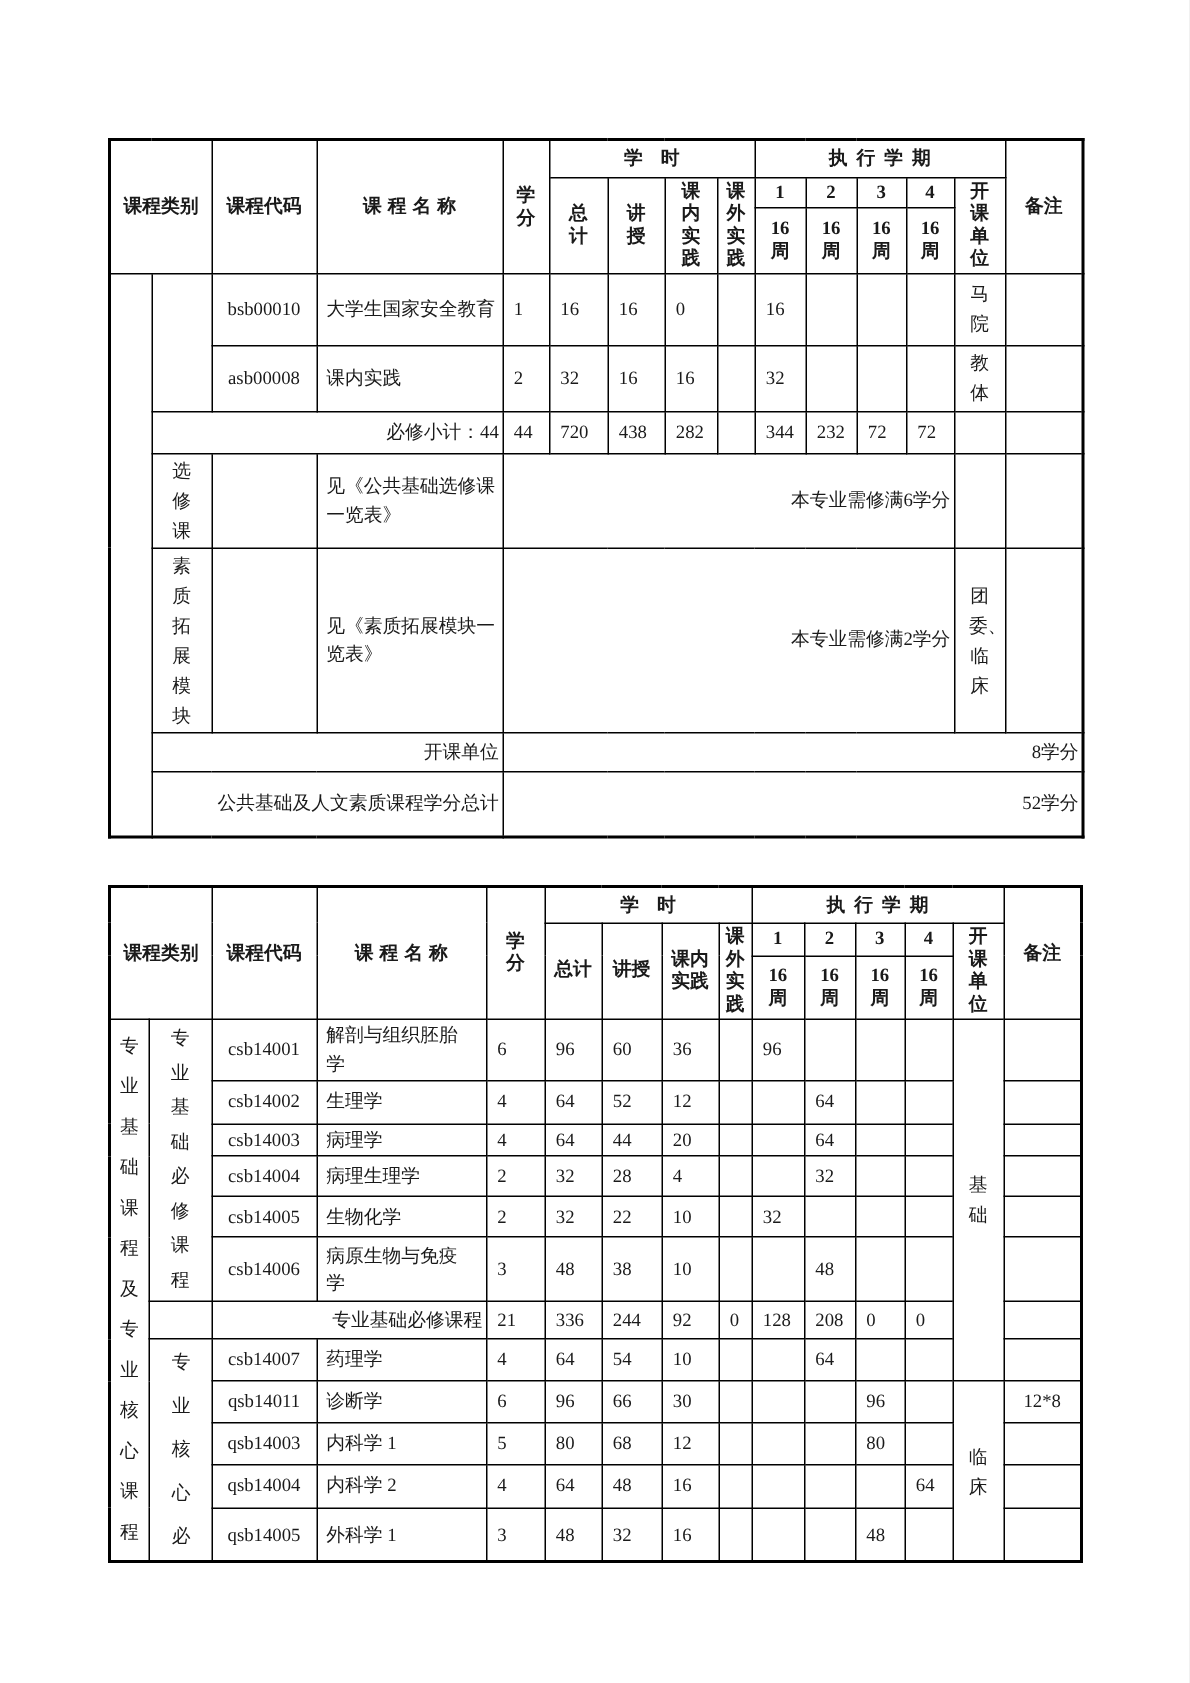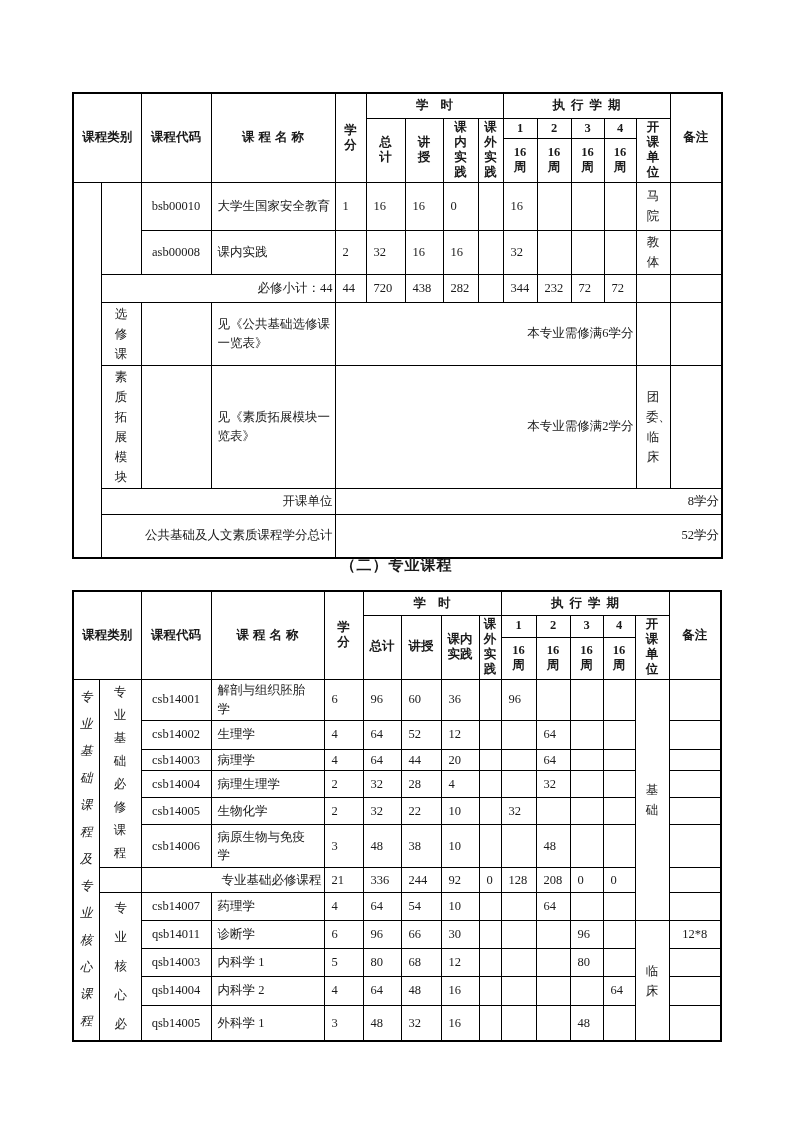--- a/index.html
+++ b/index.html
@@ -10,21 +10,21 @@
   #t2{top:590px;}
   td{border:1px solid #000;font-size:12.5px;text-align:center;vertical-align:middle;
      padding:1px 2px;line-height:1.5;word-break:break-all;}
   table{border:2px solid #000;}
   .hd{font-weight:bold;line-height:1.22;}
   
   .w1{display:inline-block;width:14px;vertical-align:middle;}
   .w2{display:inline-block;width:27px;vertical-align:middle;}
   .vc20{line-height:20px;}
   .vc23{line-height:23px;text-align:center;}
-  .vc27{line-height:27px;font-style:italic;}
+  .vc27{line-height:27px;}
   .vc29{line-height:29px;text-align:right;}
   
   .ls12{letter-spacing:12px;text-indent:12px;}
   .ls6{letter-spacing:6px;text-indent:6px;}
   .ls4{letter-spacing:4px;text-indent:4px;}
   .num{text-align:left;padding-left:7px;}
   .lbl{text-align:right;padding-left:6px;margin-top:37px;}
   .t1name{text-align:left;padding-left:6px;padding-right:3px;}
   .t2name{text-align:left;padding-left:6px;padding-right:16px;}
   .title{position:absolute;left:72px;top:556px;width:649px;text-align:center;
@@ -147,21 +147,20 @@
       <td class="lbl" colspan="3">开课单位</td>
       <td class="lbl" colspan="11">8学分</td>
     </tr>
     <tr style="height:44px">
       <td class="lbl" colspan="3">公共基础及人文素质课程学分总计</td>
       <td class="lbl" colspan="11">52学分</td>
     </tr>
   </tbody>
     </table>
 
-  <div class="title">（二）专业课程</div>
 
   <table id="t2">
     <colgroup>
       <col style="width:26px">
         <col style="width:42px">
         <col style="width:70px">
         <col style="width:113px">
       <col style="width:39px">
         <col style="width:38px">
         <col style="width:40px">

